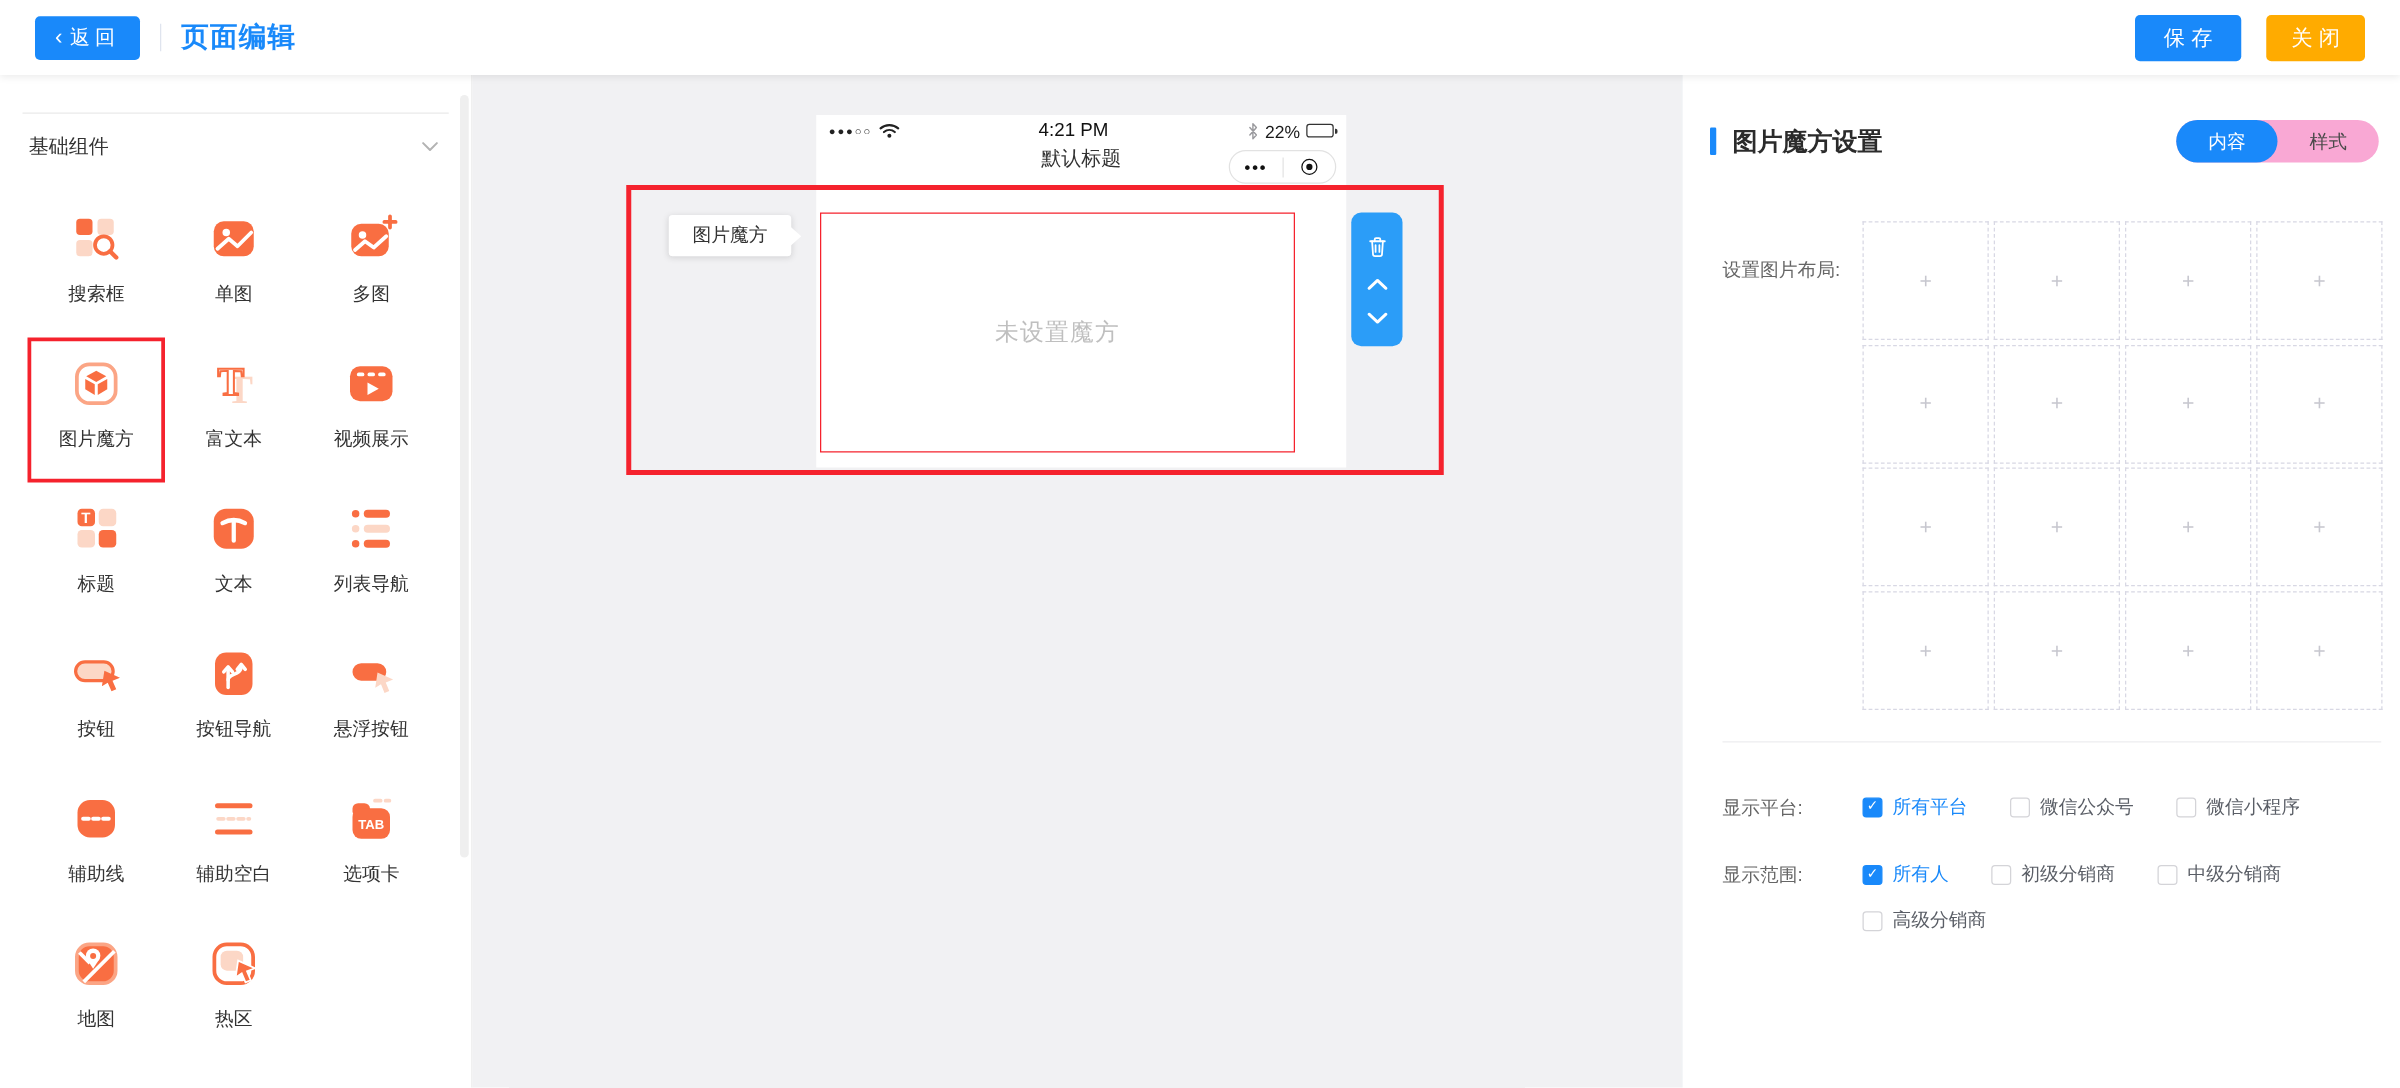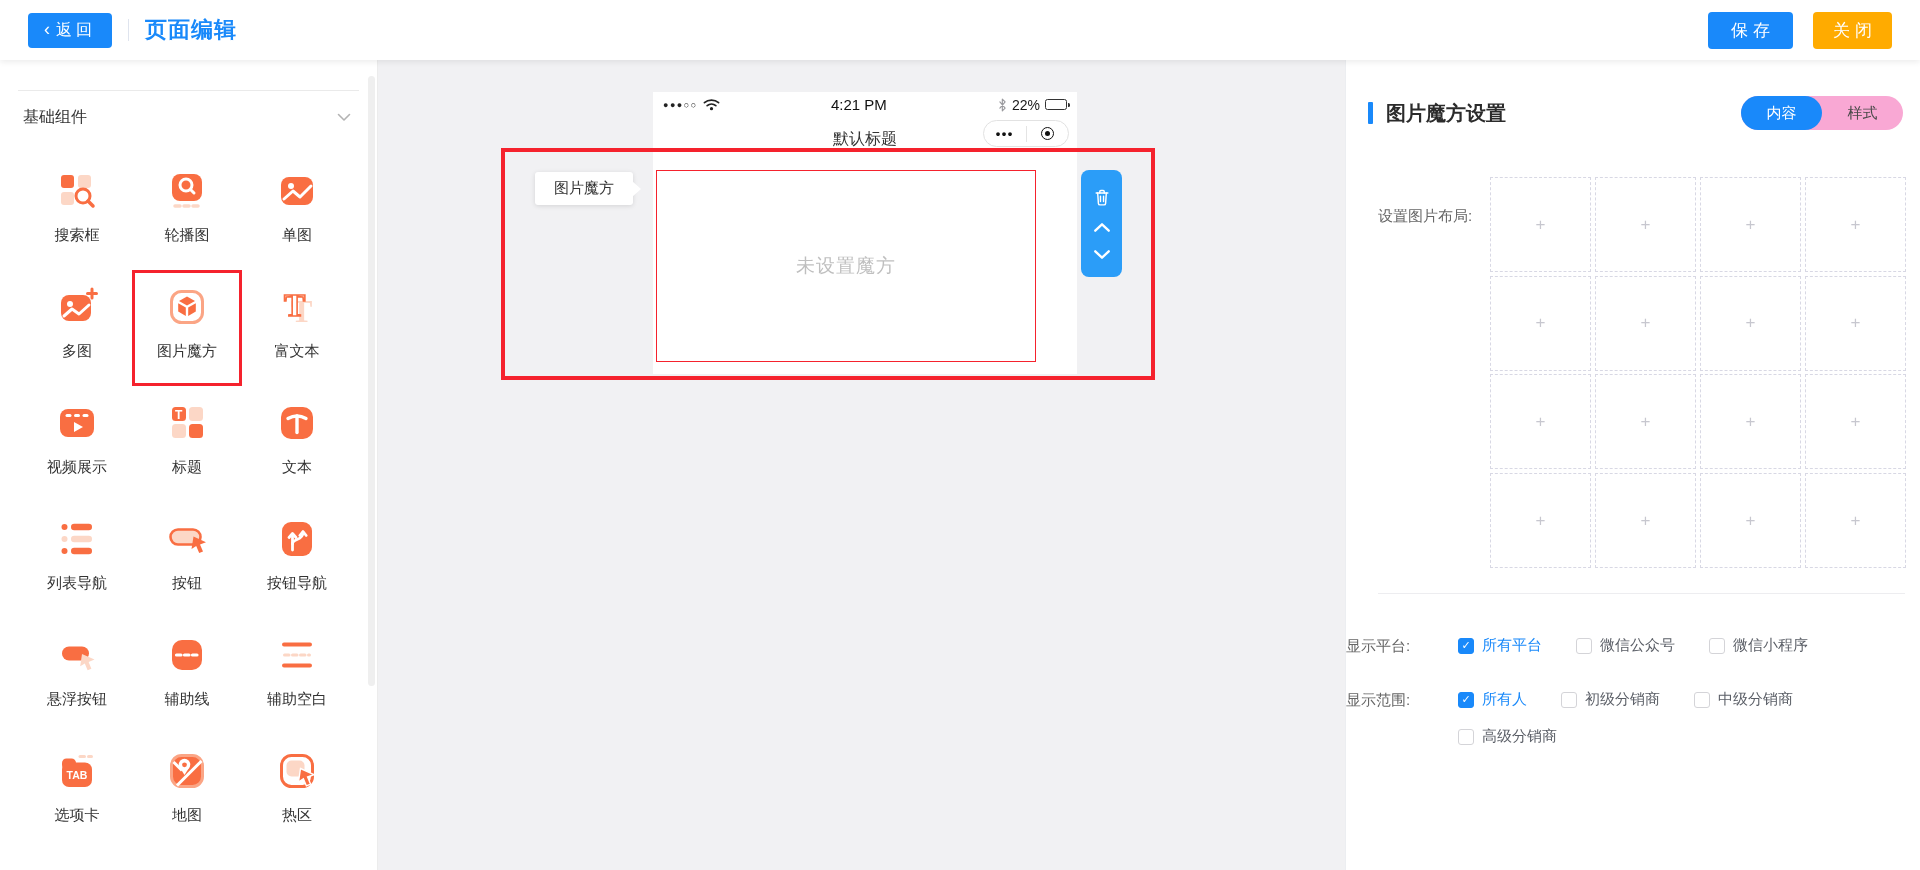--- a/index.html
+++ b/index.html
@@ -42,21 +42,21 @@
   .statusbar { height:25px; display:flex; align-items:center; padding:0 10px; font-size:14px; color:#1a1a1a; }
   .sig { font-size:9px; letter-spacing:1.5px; color:#222; }
   .wifi { margin-left:5px; display:flex; }
   .sb-center { flex:1; text-align:center; font-size:15px; font-weight:500; color:#111; }
   .sb-right { display:flex; align-items:center; gap:5px; }
   .batt-pct { font-size:14px; color:#1a1a1a; }
   .batt { width:22px; height:11px; border:1px solid #333; border-radius:2.5px; padding:1px; position:relative; }
   .batt-fill { height:100%; background:#222; border-radius:1px; }
   .batt::after { content:''; position:absolute; right:-4px; top:2.5px; width:2.5px; height:4px;
     background:#333; border-radius:0 1.5px 1.5px 0; }
-  .titlebar { height:33px; display:flex; align-items:flex-end; justify-content:center; position:relative; }
+  .titlebar { height:33px; display:flex; align-items:flex-start; justify-content:center; position:relative; }
   .page-title { font-size:16px; color:#333; }
   .capsule { position:absolute; right:8px; top:3px; width:86px; height:27px; border:1px solid #e2e2e2;
     border-radius:14px; background:#fff; display:flex; align-items:center; }
   .cap-dots { flex:1; text-align:center; font-size:13px; letter-spacing:1.5px; color:#111; font-weight:bold; line-height:0; }
   .cap-div { width:1px; height:16px; background:#e4e4e4; }
   .cap-target { flex:1; display:flex; justify-content:center; }
   .cap-ring { width:13px; height:13px; border:1.8px solid #111; border-radius:50%;
     display:flex; align-items:center; justify-content:center; }
   .cap-ring::after { content:''; width:5px; height:5px; background:#111; border-radius:50%; }
 
@@ -92,21 +92,21 @@
   .layout-section { display:flex; align-items:flex-start; margin-top:47px; padding-left:32px; }
   .field-label { width:112px; font-size:15px; color:#666; }
   .layout-section .field-label { margin-top:30px; }
   .layout-grid { display:grid; grid-template-columns:repeat(4,101px); grid-template-rows:repeat(4,95px);
     gap:3.7px 4px; }
   .cell { border:1px dashed #d8d8e4; display:flex; align-items:center; justify-content:center;
     color:#c7c7cf; font-size:17px; cursor:pointer; background:#fff; }
 
   .panel-divider { height:1px; background:#ededf0; margin:25px 15px 0 32px; }
 
-  .check-row { display:flex; align-items:flex-start; }
+  .check-row { display:flex; align-items:flex-start; padding-left:32px; }
   .row-platform { margin-top:42px; }
   .row-scope { margin-top:34px; }
   .check-row .field-label { padding-top:1px; }
   .opts { display:flex; flex-wrap:wrap; column-gap:34px; row-gap:18px; max-width:400px; }
   .cb { display:flex; align-items:center; gap:8px; cursor:pointer; }
   .cb-box { width:16px; height:16px; border-radius:3px; border:1px solid #d4d4d8; background:#fff;
     display:flex; align-items:center; justify-content:center; font-size:11px; color:#fff; line-height:1; }
   .cb.checked .cb-box { background:#1989fa; border-color:#1989fa; }
   .cb-label { font-size:15px; color:#5a5e66; }
   .cb.checked .cb-label { color:#1989fa; }
@@ -146,31 +146,20 @@
             <rect x="6" y="23" width="13" height="13" rx="3" fill="#fcd7c6"></rect>
             <circle cx="28" cy="27" r="7" fill="#fff" stroke="#f96e42" stroke-width="3"></circle>
             <line x1="33" y1="32" x2="38" y2="37" stroke="#f96e42" stroke-width="3.5" stroke-linecap="round"></line>
           </svg>
         </div>
         <div class="comp-label">搜索框</div>
       </div>
       <div class="comp">
         <div class="comp-icon">
           <svg viewBox="0 0 44 44" xmlns="http://www.w3.org/2000/svg">
-            <rect x="7" y="5" width="30" height="27" rx="8" fill="#f96e42"></rect>
-            <circle cx="21" cy="16" r="6" fill="none" stroke="#fff" stroke-width="3"></circle>
-            <line x1="25.5" y1="20.5" x2="29" y2="24" stroke="#fff" stroke-width="3" stroke-linecap="round"></line>
-            <line x1="10" y1="37" x2="34" y2="37" stroke="#fcd7c6" stroke-width="3.5" stroke-dasharray="5 4" stroke-linecap="round"></line>
-          </svg>
-        </div>
-        <div class="comp-label">轮播图</div>
-      </div>
-      <div class="comp">
-        <div class="comp-icon">
-          <svg viewBox="0 0 44 44" xmlns="http://www.w3.org/2000/svg">
             <rect x="6" y="8" width="32" height="28" rx="8" fill="#f96e42"></rect>
             <circle cx="16" cy="17" r="3" fill="#fff"></circle>
             <path d="M9 30 L18 22 L25 28 L36 17" fill="none" stroke="#fff" stroke-width="3" stroke-linecap="round" stroke-linejoin="round"></path>
           </svg>
         </div>
         <div class="comp-label">单图</div>
       </div>
       <div class="comp">
         <div class="comp-icon">
           <svg viewBox="0 0 44 44" xmlns="http://www.w3.org/2000/svg">

